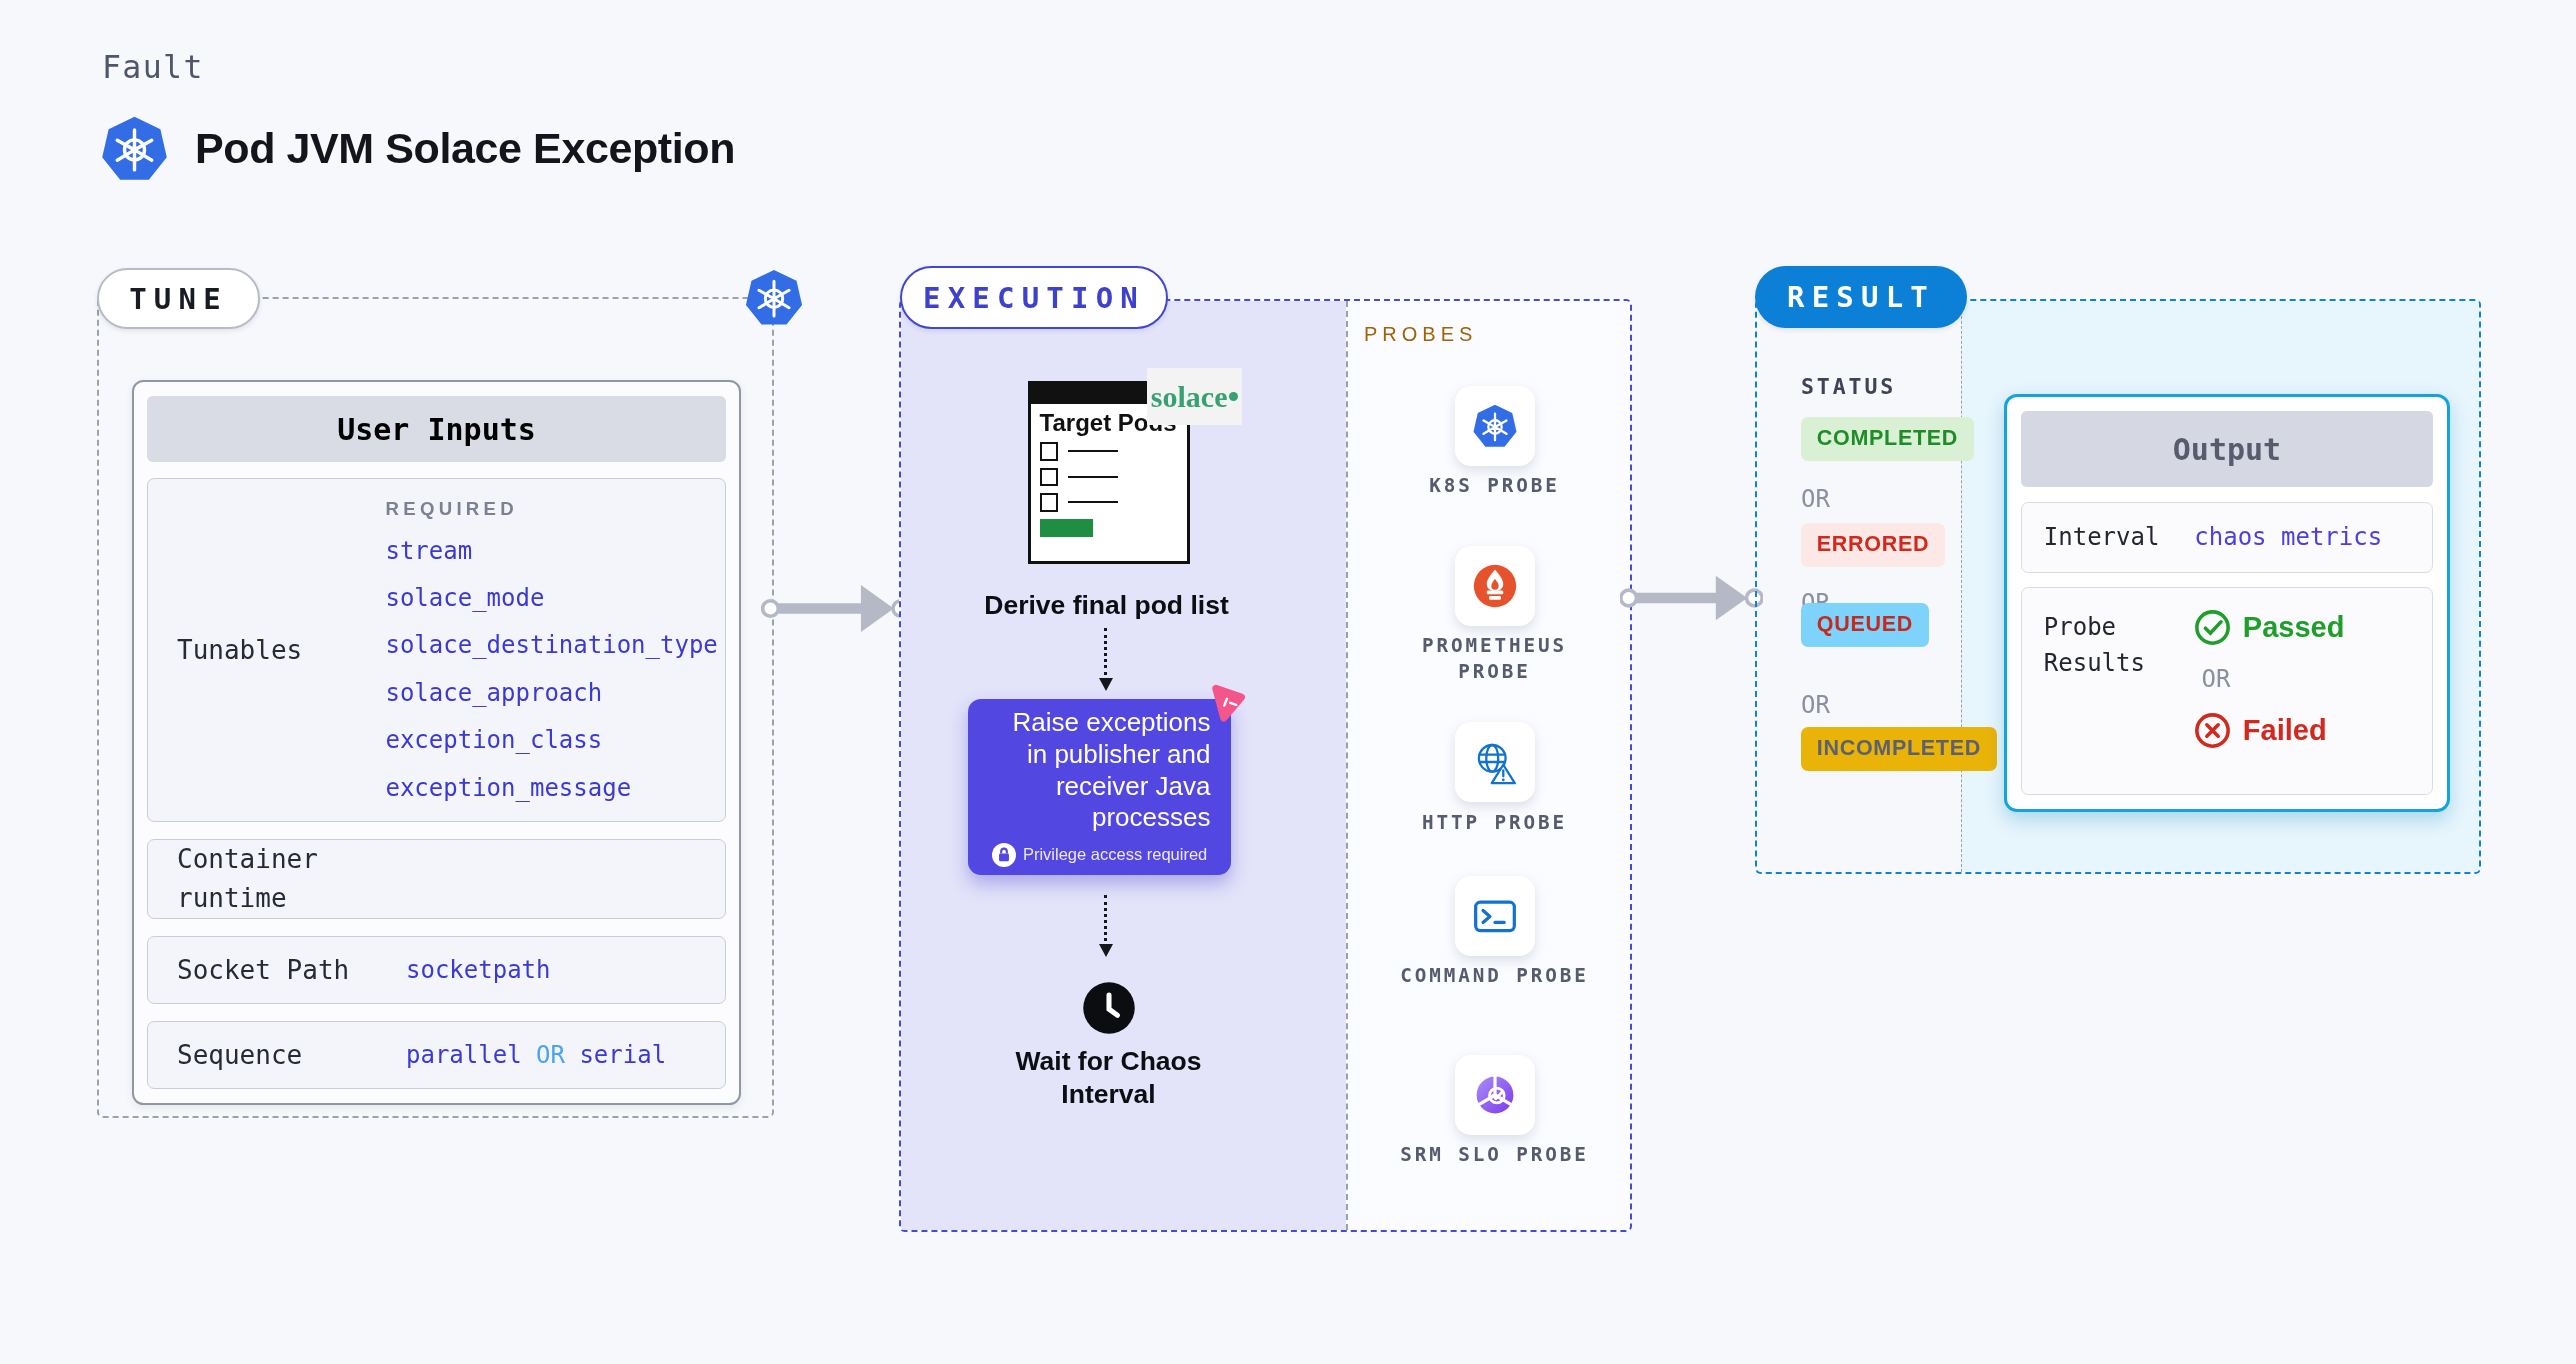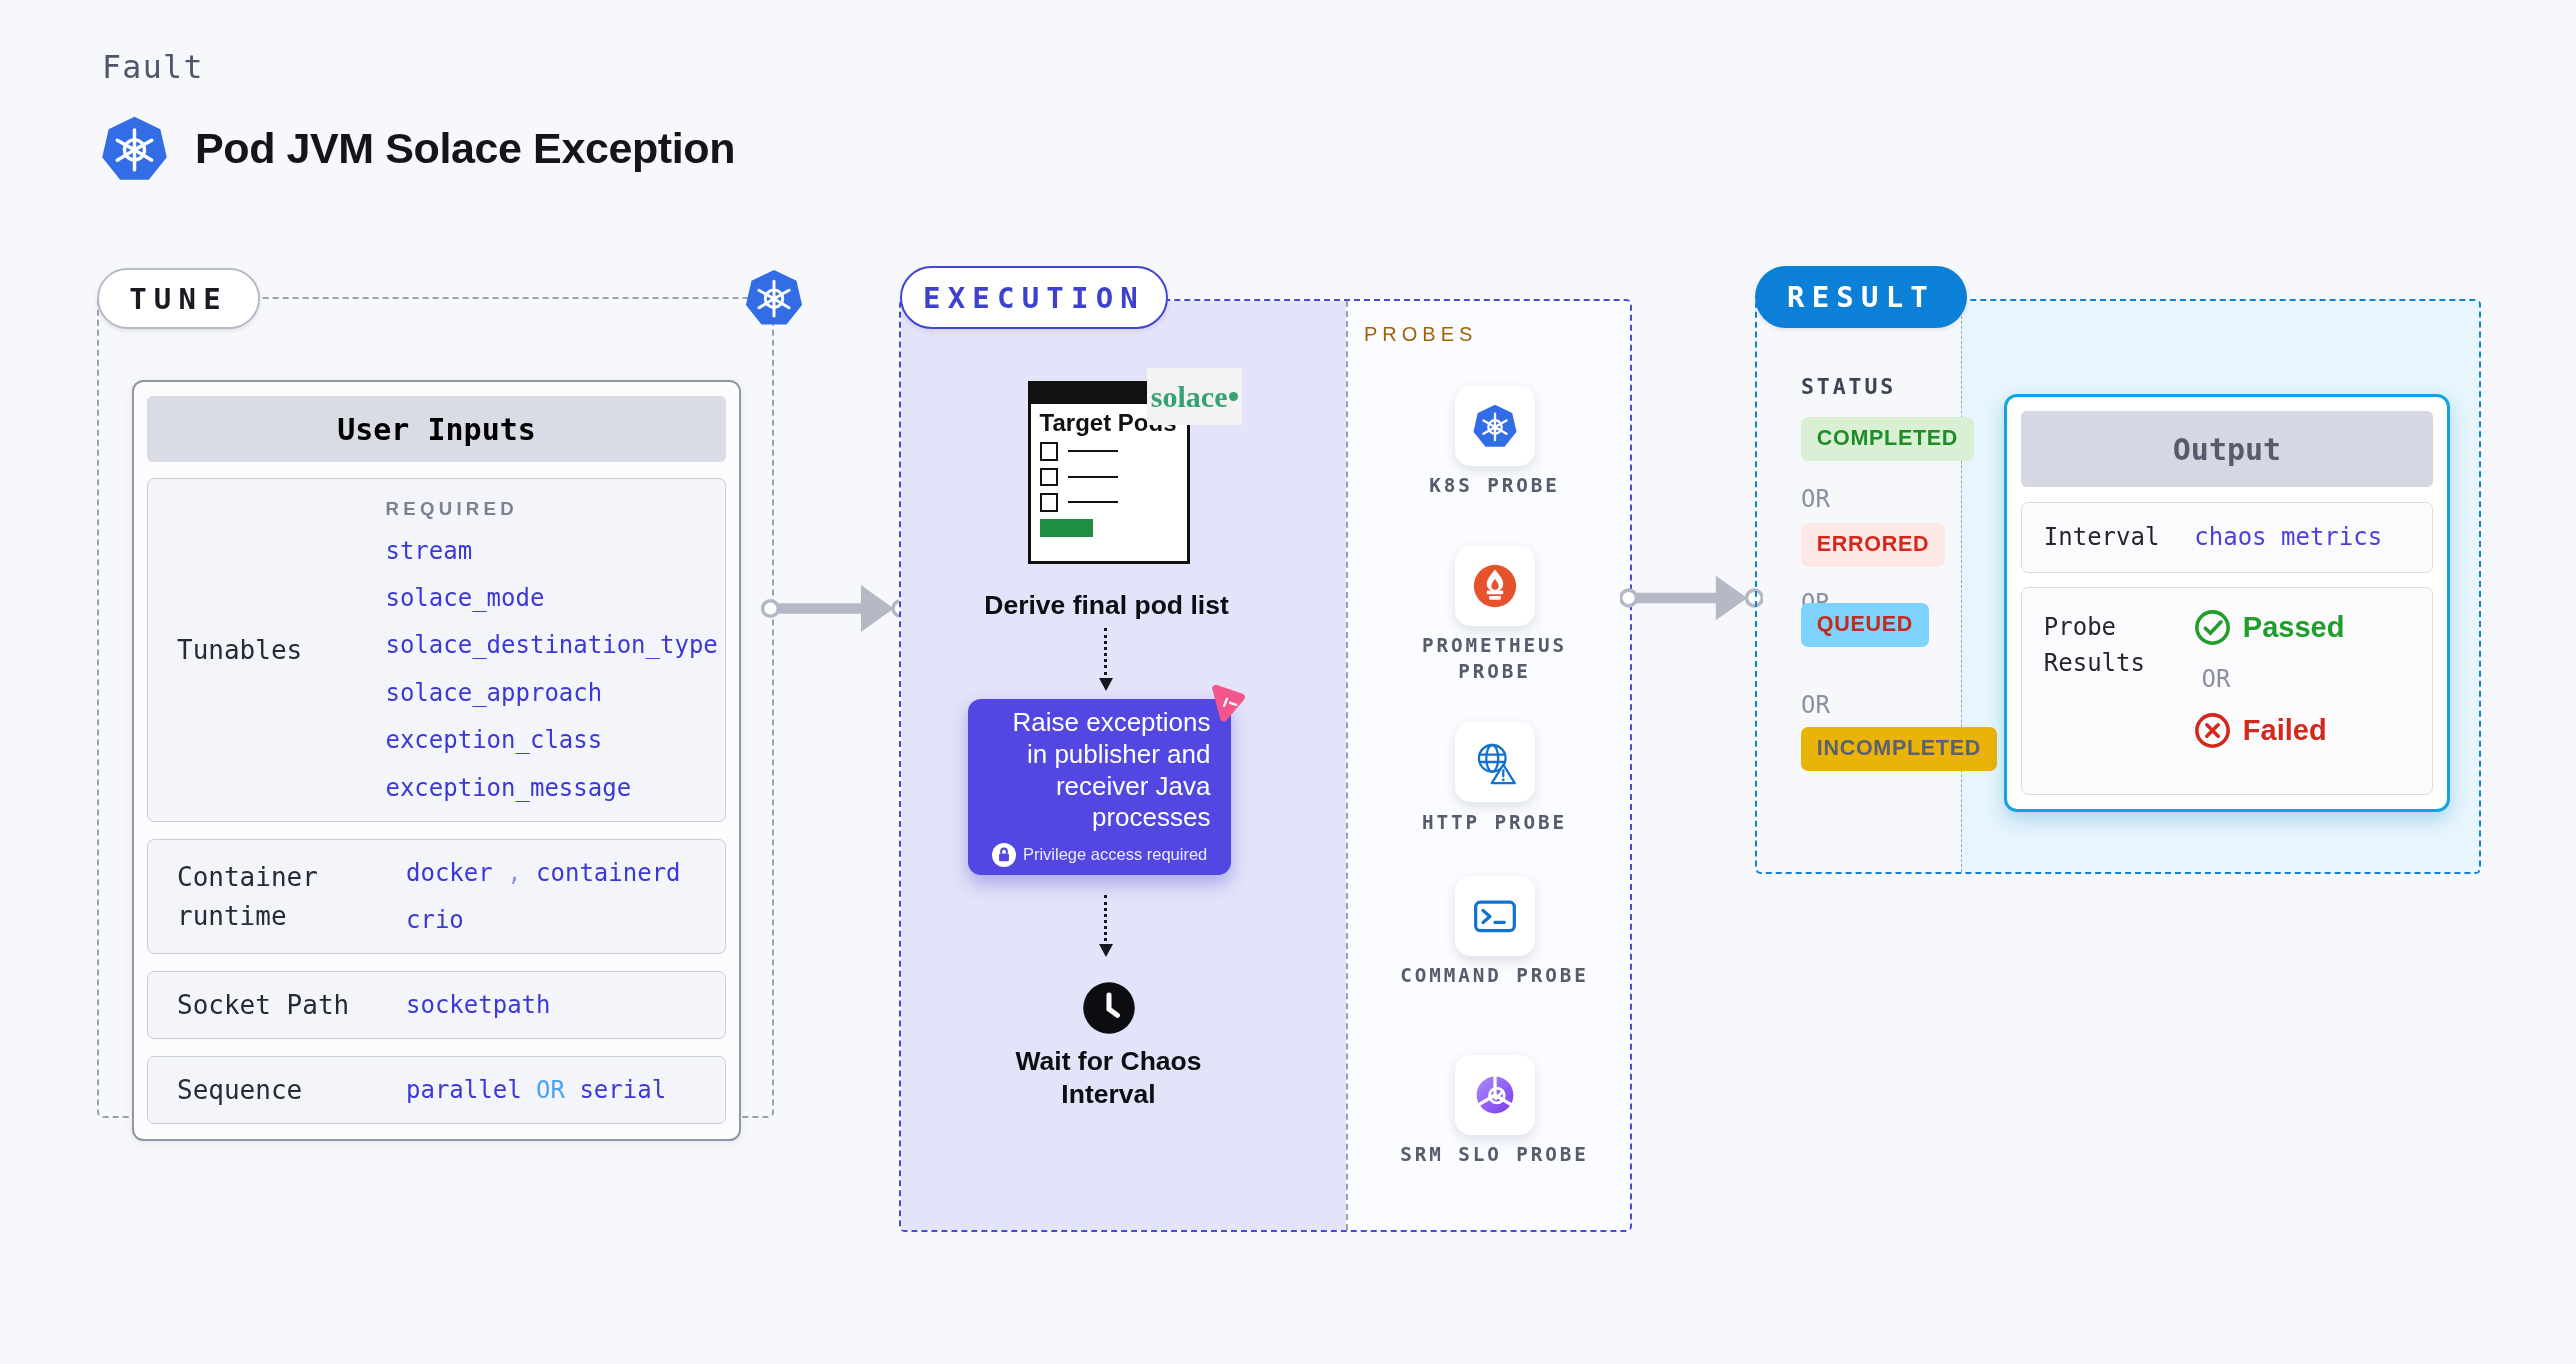--- a/index.html
+++ b/index.html
@@ -208,24 +208,20 @@
           <div class="tval">solace_mode</div>
           <div class="tval">solace_destination_type</div>
           <div class="tval">solace_approach</div>
           <div class="tval">exception_class</div>
           <div class="tval">exception_message</div>
         </div>
       </div>
 
       <div class="ui-row">
         <div class="lbl">Container runtime</div>
-        <div class="vals">
-          <div class="tval"><span>docker</span> <span class="sep">,</span> <span>containerd</span></div>
-          <div class="tval">crio</div>
-        </div>
       </div>
 
       <div class="ui-row">
         <div class="lbl">Socket Path</div>
         <div class="vals">
             <div class="tval">socketpath</div>
           </div>
       </div>
 
       <div class="ui-row">

